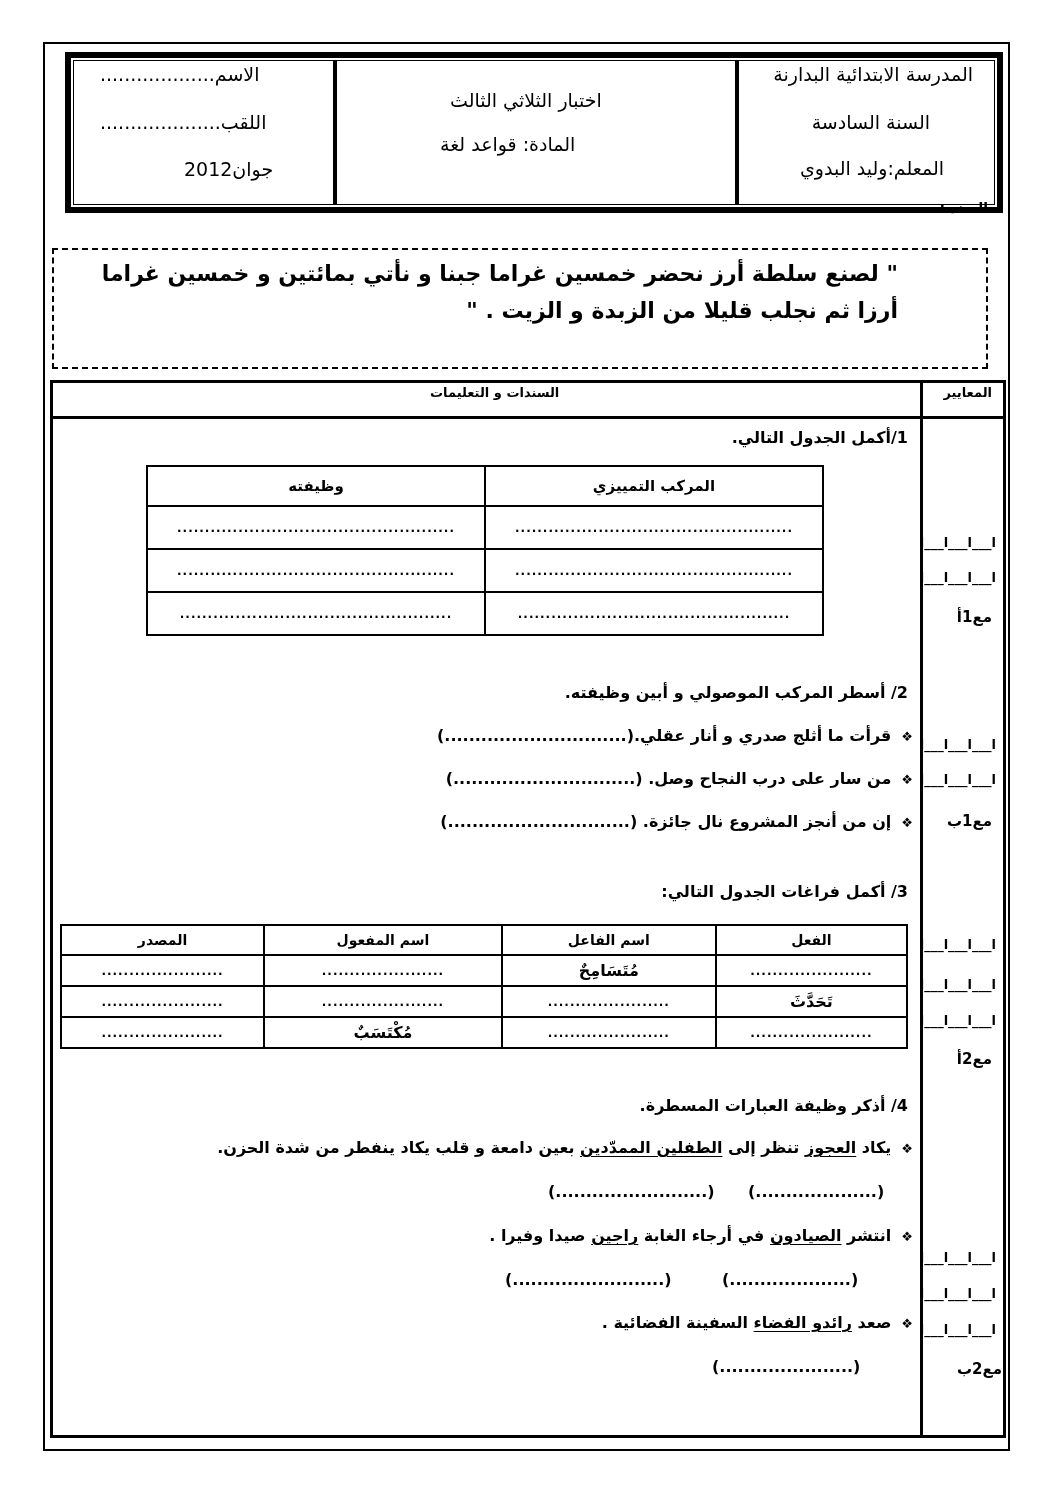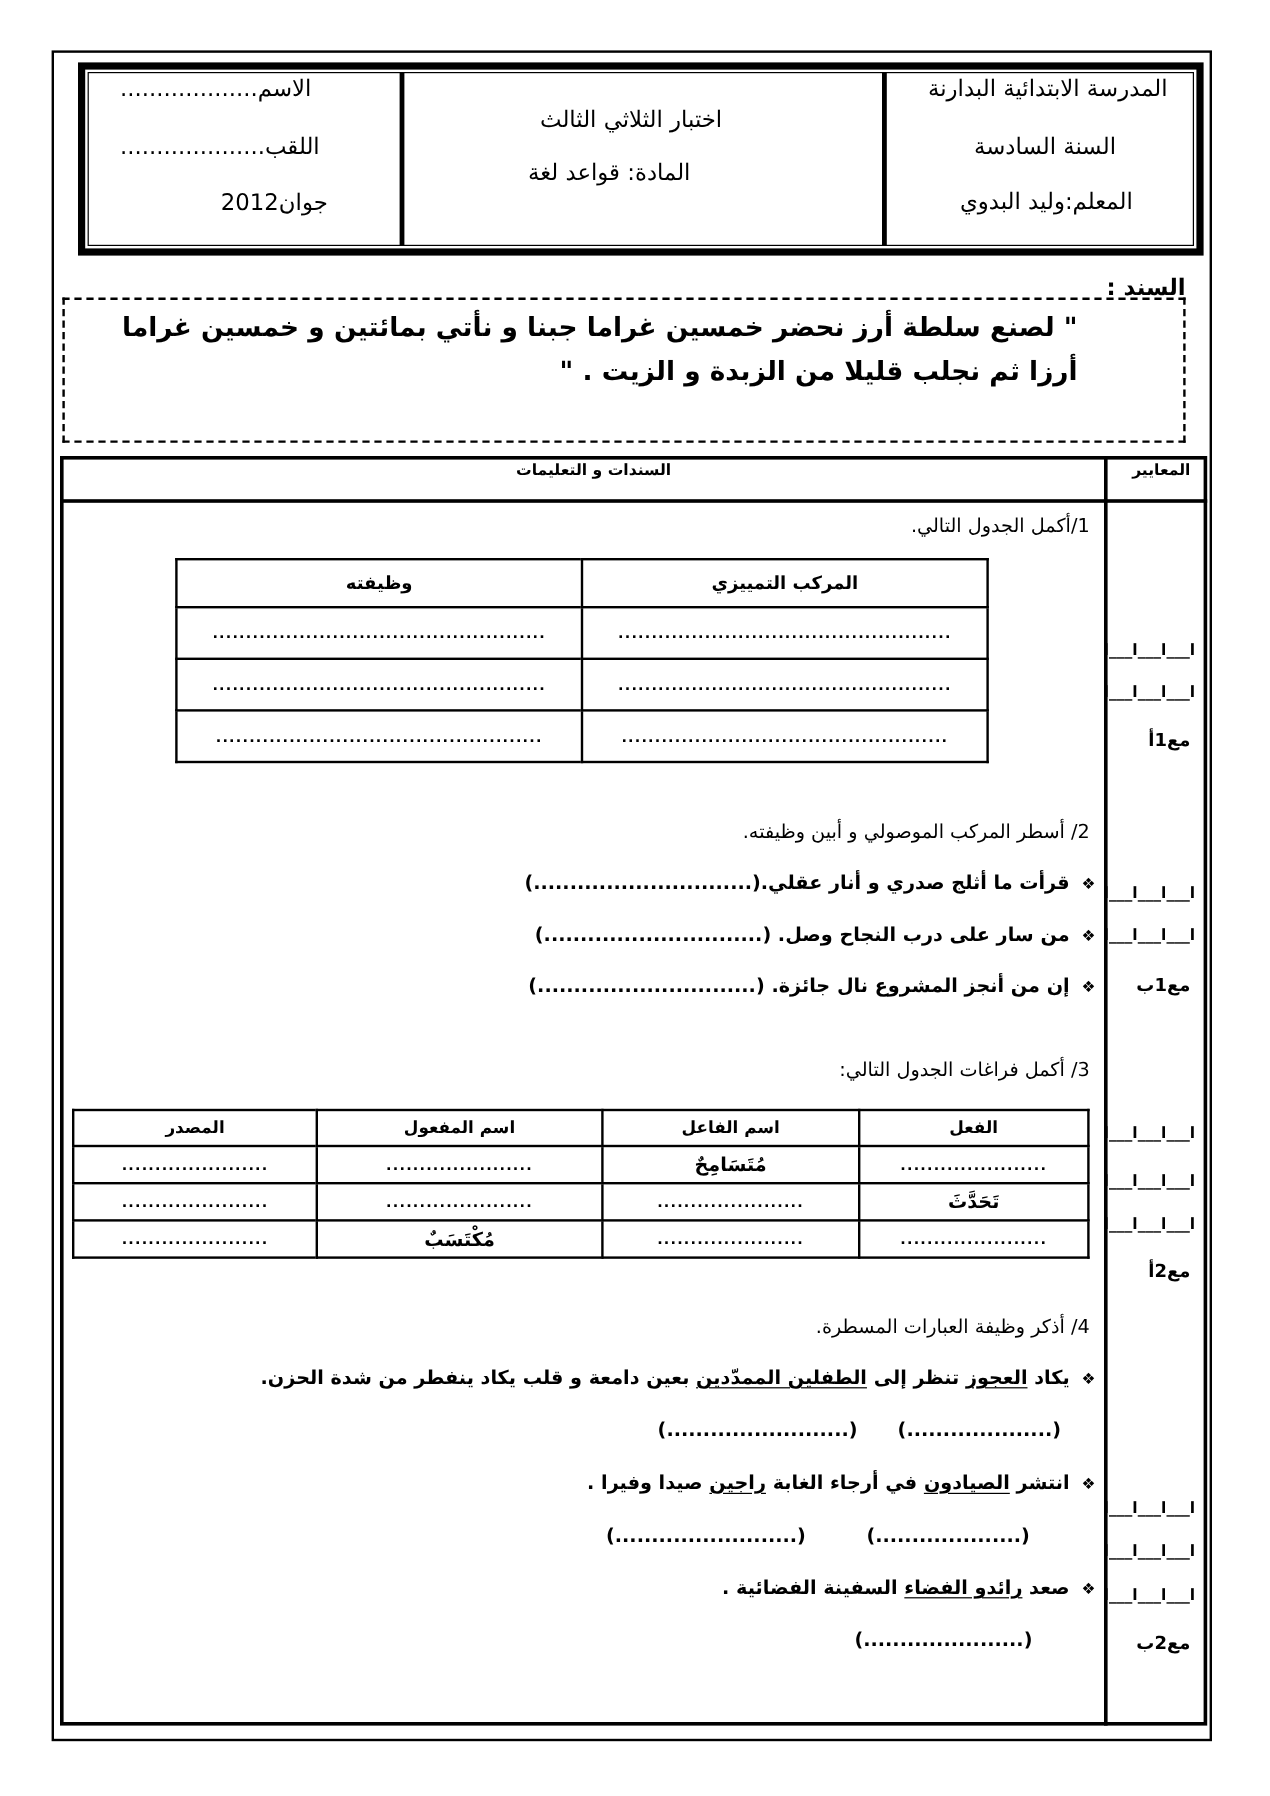--- a/index.html
+++ b/index.html
@@ -7,32 +7,32 @@
          font-family: "DejaVu Sans", sans-serif; color: #000; }
   .abs { position: absolute; }
   .outer-frame { left: 43px; top: 42px; width: 967px; height: 1409px; border: 2px solid #000; box-sizing: border-box; }
 
   
   .hdr-outer { left: 65px; top: 52px; width: 938px; height: 161px; border: 6px solid #000; box-sizing: border-box; }
   .hdr-inner { left: 73px; top: 60px; width: 922px; height: 145px; border: 1px solid #000; box-sizing: border-box; }
   .hdr-div { top: 60px; height: 145px; width: 4px; background: #000; }
   .hdr-text { font-weight: normal; font-size: 19px; direction: rtl; white-space: nowrap; text-align: center; }
 
-  .sanad-label { right: 70px; top: 229px; font-weight: bold; font-size: 19px; direction: rtl; }
+  .sanad-label { right: 70px; top: 200px; font-weight: bold; font-size: 14px; direction: rtl; }
 
   .dashed-box { left: 52px; top: 248px; width: 936px; height: 121px; border: 2px dashed #000; box-sizing: border-box; }
   .sanad-text { left: 62px; top: 255px; width: 916px; direction: rtl; text-align: right; font-weight: bold; font-size: 22px; line-height: 37px; padding-right: 80px; box-sizing: border-box; text-indent: 0; }
 
   
   .main-frame { left: 50px; top: 380px; width: 956px; height: 1058px; border: 3px solid #000; box-sizing: border-box; }
   .main-hsep { left: 50px; top: 416px; width: 956px; height: 3px; background: #000; }
   .main-vsep { left: 920px; top: 380px; width: 3px; height: 1058px; background: #000; }
   .col-head { font-weight: bold; font-size: 13px; direction: rtl; white-space: nowrap; }
 
-  .q-title { font-weight: normal; font-size: 16px; direction: rtl; white-space: nowrap; }
+  .q-title { font-weight: bold; font-size: 16px; direction: rtl; white-space: nowrap; }
   .bullet-line { font-weight: bold; font-size: 16px; direction: rtl; white-space: nowrap; }
   .diamond { display: inline-block; font-size: 13px; margin-left: 10px; }
   .u { text-decoration: underline; text-underline-offset: 3px; }
 
   table.grid { position: absolute; border-collapse: collapse; direction: rtl; }
   table.grid td { border: 2px solid #000; text-align: center; font-weight: bold; padding: 0; }
   .dots { font-weight: normal; font-size: 12px; letter-spacing: 1px; }
 
   .crit { right: 62px; font-size: 13px; font-weight: bold; direction: rtl; white-space: nowrap; letter-spacing: -1px; }
   .crit-label { font-weight: bold; font-size: 15px; direction: rtl; white-space: nowrap; }
@@ -164,13 +164,13 @@
 <div class="abs paren-line" style="left:722px; top:1270px;">(....................)</div>
 
 <div class="abs bullet-line" style="right:145px; top:1313px;">
   <span class="diamond">❖</span><span>صعد </span><span class="u">رائدو الفضاء</span><span> السفينة الفضائية .</span>
 </div>
 <div class="abs paren-line" style="left:712px; top:1357px;">(......................)</div>
 
 <div class="abs crit" style="top:1250px;">ا___ا___ا___ا</div>
 <div class="abs crit" style="top:1286px;">ا___ا___ا___ا</div>
 <div class="abs crit" style="top:1322px;">ا___ا___ا___ا</div>
-<div class="abs crit-label" style="right:66px; top:1360px;">مع2ب</div>
+<div class="abs crit-label" style="right:56px; top:1360px;">مع2ب</div>
 
 </body></html>

